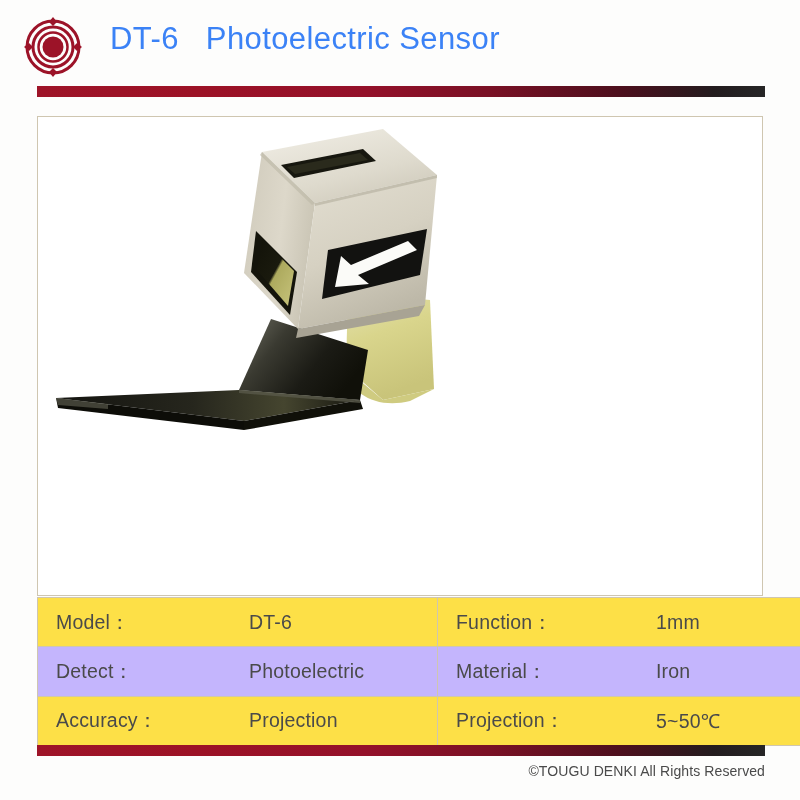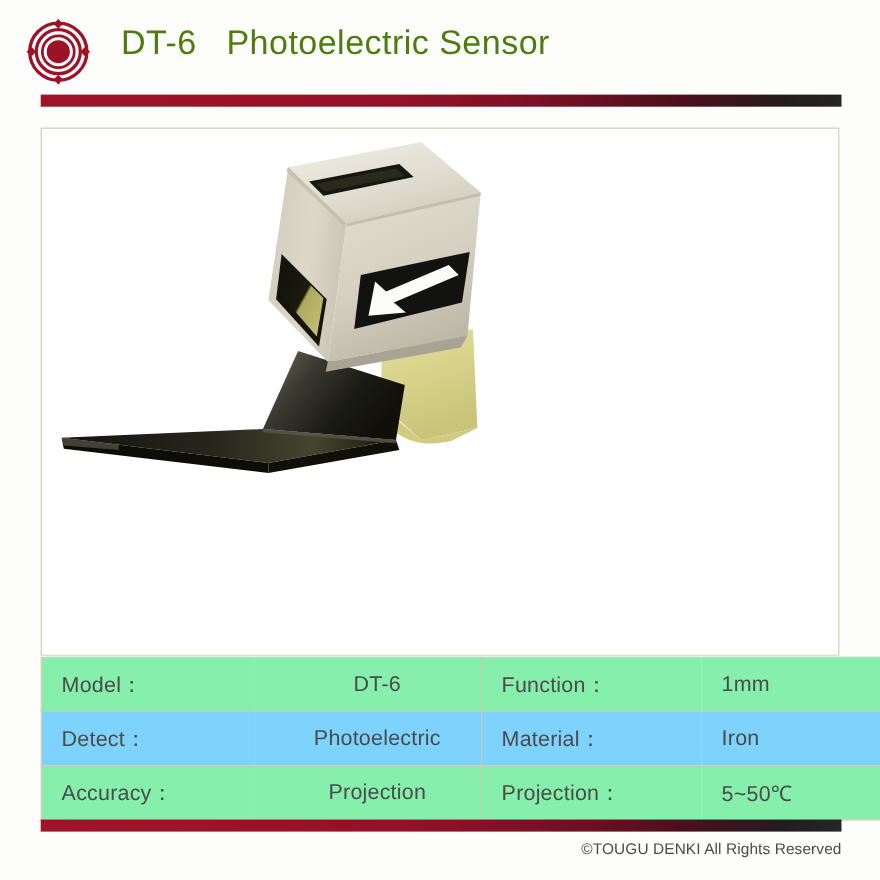--- a/index.html
+++ b/index.html
@@ -32,21 +32,21 @@
     height: 62px;
   }
   .logo-svg { display: block; }
 
   .page-title {
     position: absolute;
     left: 110px;
     top: 21px;
     font-size: 31px;
     letter-spacing: 0.4px;
-    color: #4d7c0f;
+    color: #3b82f6;
     white-space: pre;
     font-weight: 400;
   }
 
   
   .rule-bar {
     position: absolute;
     left: 37px;
     width: 728px;
     height: 11px;
@@ -95,24 +95,24 @@
   }
   .spec-table tr { height: 49.3px; }
   .spec-table td {
     border: 1px solid #cfc6b0;
     padding: 0 0 0 18px;
     font-size: 19.5px;
     color: #4a4a4a;
     white-space: nowrap;
     vertical-align: middle;
   }
-  .row-shade td { background: #86efac; }
-  .row-plain td { background: #7dd3fc; }
+  .row-shade td { background: #fde047; }
+  .row-plain td { background: #c4b5fd; }
   .col-label-a { width: 175px; border-right: none !important; }
-  .col-value-a { width: 188px; border-left: none !important; text-align: center; }
+  .col-value-a { width: 188px; border-left: none !important; }
   .col-label-b { width: 182px; border-right: none !important; }
   .col-value-b { width: 183px; border-left: none !important; }
   .cell-label { letter-spacing: 0.2px; }
   .cell-value { letter-spacing: 0.2px; }
 
   
   .footer-note {
     position: absolute;
     right: 35px;
     top: 763px;

